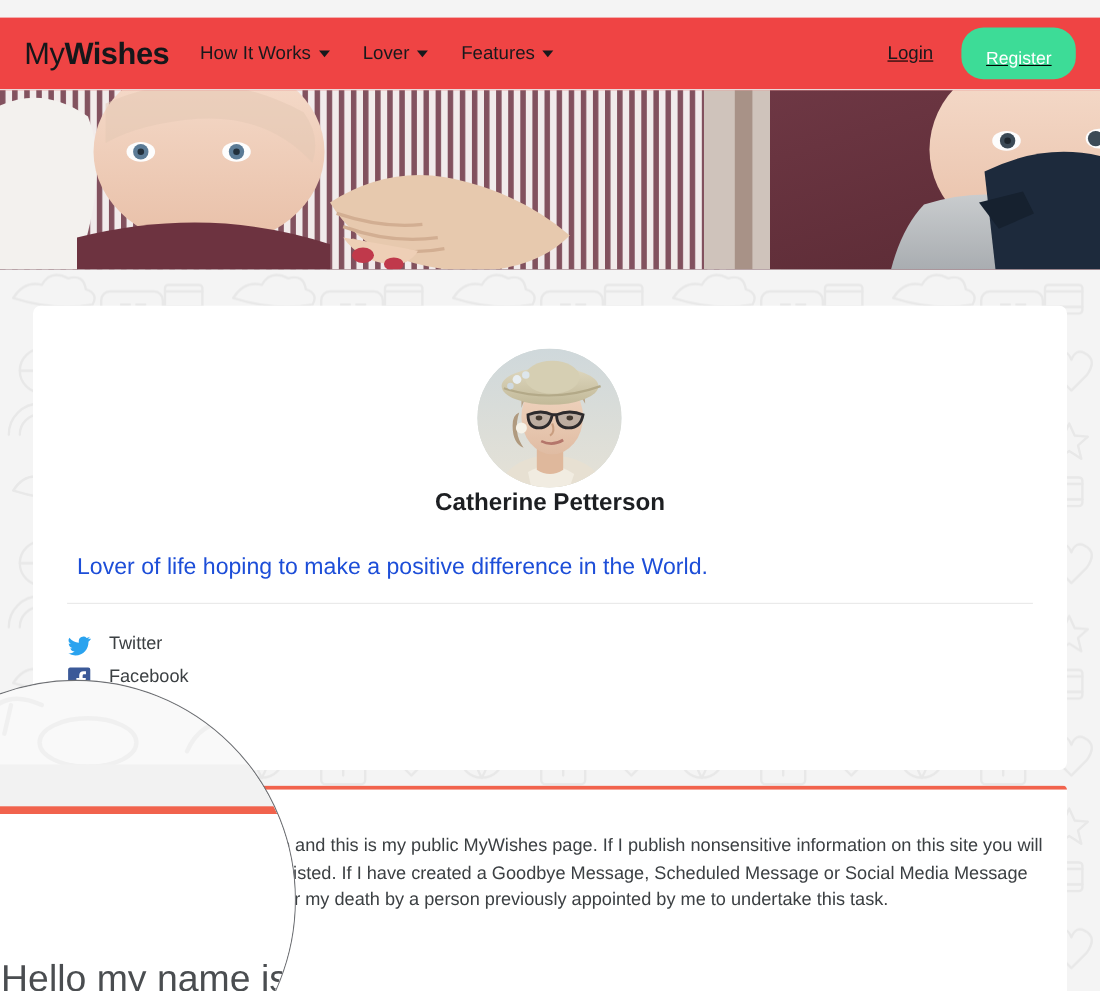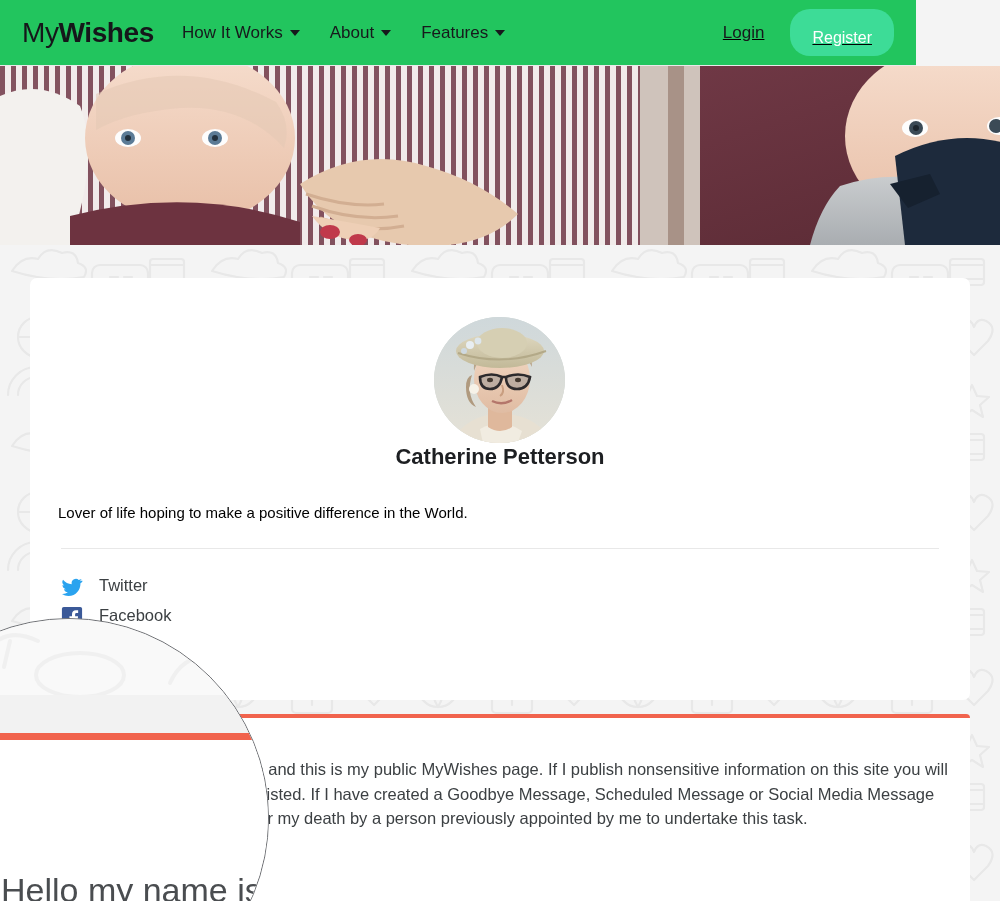--- a/index.html
+++ b/index.html
@@ -12,23 +12,23 @@
   }
   #page {
     position: relative;
     width: 1000px; height: 901px;
     overflow: hidden;
     background: #f4f4f4;
   }
 
   
   .header {
-    position: absolute; top: 0; left: 0;
-    width: 916px; height: 66px;
-    background: #22c55e;
+    position: absolute; top: 16px; left: 0;
+    width: 1000px; height: 66px;
+    background: #ef4444;
     border-bottom: 1px solid #e9e9e9;
     display: flex; align-items: center;
     z-index: 30;
   }
   .brand {
     margin-left: 22px;
     font-size: 28px;
     letter-spacing: -0.4px;
     color: #15171a;
     white-space: nowrap;
@@ -129,24 +129,24 @@
     left: 30px; top: 444px;
     width: 940px;
     text-align: center;
     font-size: 22px;
     font-weight: 700;
     color: #1d1f22;
     z-index: 12;
   }
   .profile-bio {
     position: absolute;
-    left: 58px; top: 504px;
+    left: 70px; top: 504px;
     width: 880px;
-    font-size: 15px;
-    color: #000000;
+    font-size: 21px;
+    color: #1d4ed8;
     z-index: 12;
   }
   .divider {
     position: absolute;
     left: 61px; top: 548px;
     width: 878px; height: 1px;
     background: #e8e8e8;
     z-index: 12;
   }
 
@@ -457,21 +457,21 @@
     <div class="brand">
       <span class="b-my">My</span><span class="b-wishes">Wishes</span>
     </div>
 
     <div class="nav">
       <div class="nav-item">
         <span>How It Works</span>
         <span class="caret"></span>
       </div>
       <div class="nav-item">
-        <span>About</span>
+        <span>Lover</span>
         <span class="caret"></span>
       </div>
       <div class="nav-item">
         <span>Features</span>
         <span class="caret"></span>
       </div>
     </div>
 
     <div class="header-right">
       <a class="login-link" href="#">Login</a>

